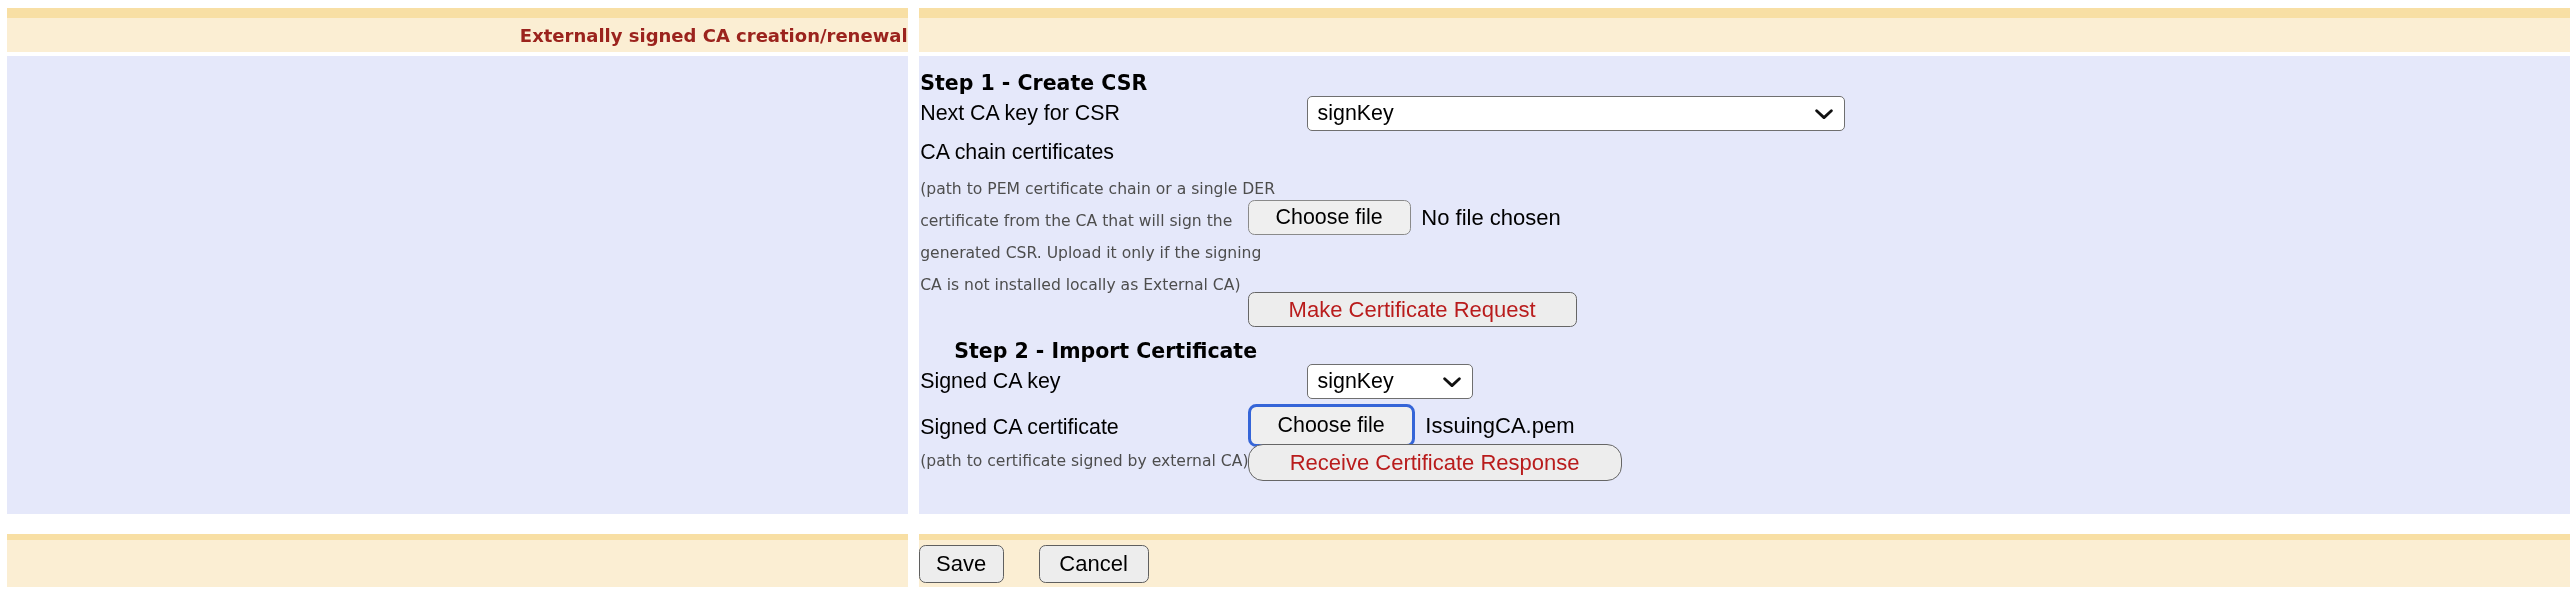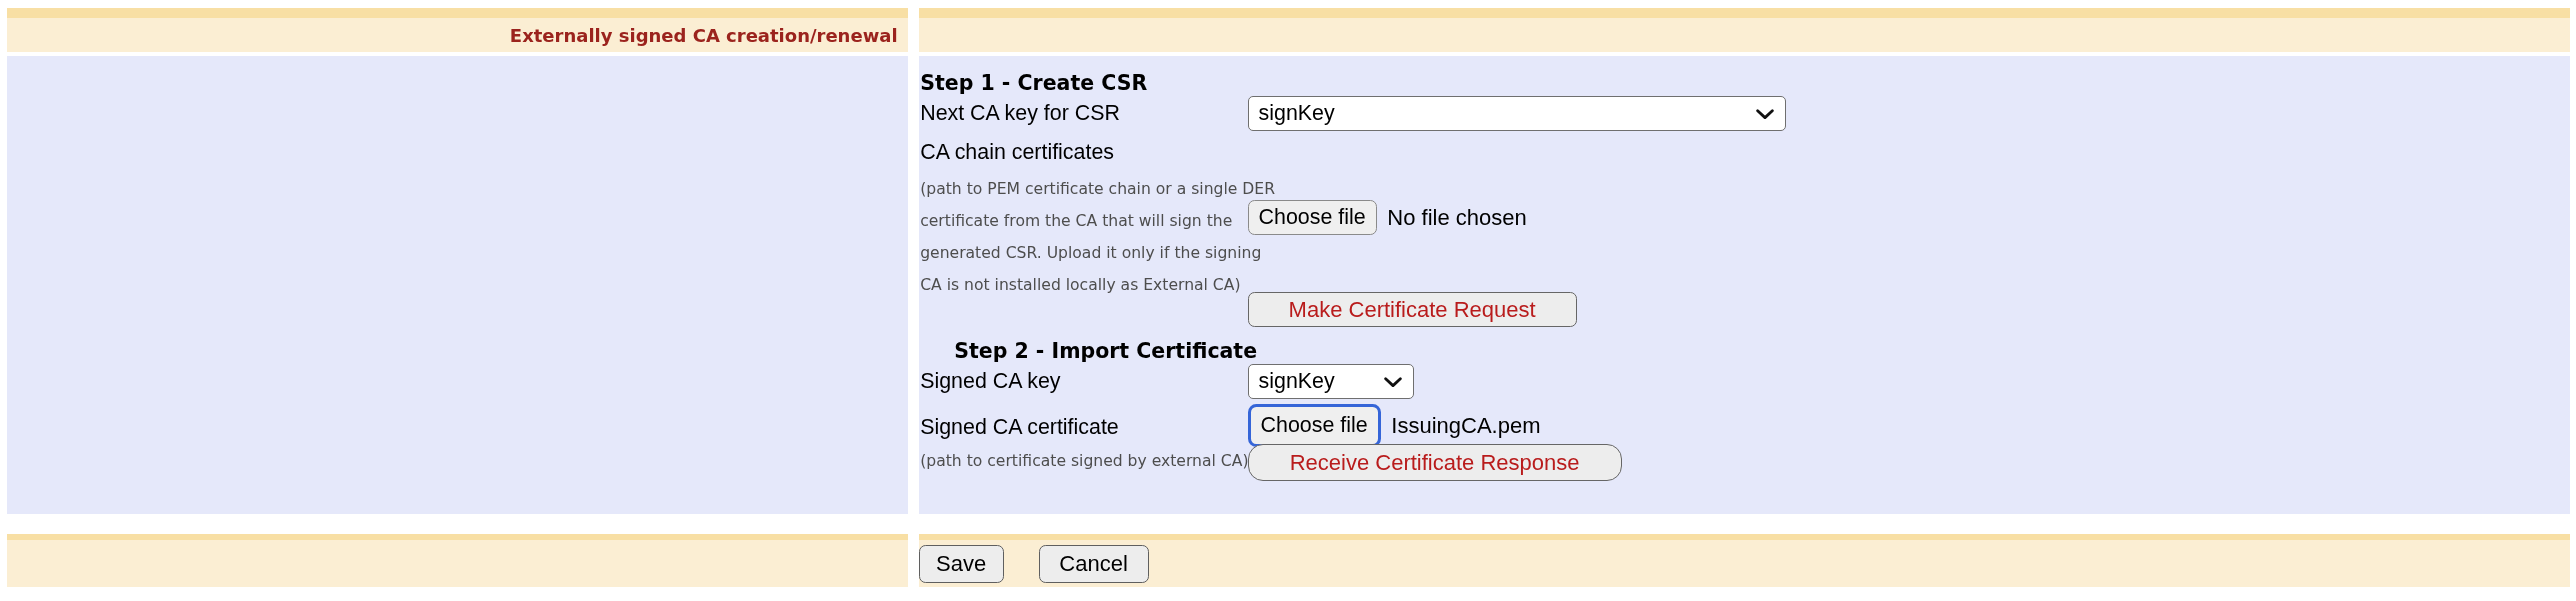--- a/index.html
+++ b/index.html
@@ -15,21 +15,21 @@
   .table-wrap { position: absolute; left: 6.6px; top: 8.2px; width: 2563px; }
   .cell { position: absolute; }
 
   
   .row-header { position: absolute; top: 0; left: 0; width: 2563px; height: 44px; }
   .hdr-cell {
     background: #FBEED3;
     border-top: 10px solid #F8DFA4;
     height: 44px;
   }
-  .hdr-cell.c1 { left: 0; width: 901px; display: flex; align-items: center; justify-content: flex-end; padding-right: 10px; }
+  .hdr-cell.c1 { left: 0; width: 901px; display: flex; align-items: center; justify-content: flex-end; }
   .hdr-cell.c2 { left: 912px; width: 1651px; }
   .page-title {
     font-family: "DejaVu Sans", sans-serif;
     font-weight: bold;
     font-size: 18px;
     color: #9B231D;
     white-space: nowrap;
   }
 
   
@@ -47,21 +47,21 @@
   }
   .h-step1 { top: 15px; }
   .h-step2 { top: 283px; margin-left: 34px; }
 
   .form-row { position: absolute; left: 0; right: 0; display: flex; }
   .row-key1  { top: 40px;  height: 35px; align-items: center; }
   .row-file1 { top: 78px;  align-items: center; }
   .row-key2  { top: 308px; height: 35px; align-items: center; }
   .row-file2 { top: 348px; align-items: flex-start; }
 
-  .flabel { width: 329px; padding-left: 1.6px; font-size: 21.4px; flex: none; }
+  .flabel { width: 388px; padding-left: 1.6px; font-size: 21.4px; flex: none; }
   .label-col { width: 329px; padding-left: 1.6px; flex: none; }
   .label-line { font-size: 21.4px; display: flex; align-items: center; }
   .row-file1 .label-line { height: 36px; }
   .row-file2 .label-line { height: 46px; }
 
   .help-text {
     font-family: "DejaVu Sans", sans-serif;
     font-size: 15.6px;
     color: #4D4D4D;
   }
@@ -87,21 +87,21 @@
   
   .file-control { display: flex; align-items: center; }
   .file-btn {
     height: 35px;
     background: #EFEFEF;
     border: 1.6px solid #8A8A8A;
     border-radius: 6.6px;
     font-size: 21.4px;
     color: #000;
     display: flex; align-items: center; justify-content: center;
-    padding: 0 10px;
+    padding: 0 27px;
     white-space: nowrap;
   }
   .file-btn.focused {
     border: 3.3px solid #3565D8;
     border-radius: 8.2px;
     height: 43px;
   }
   .file-status { font-size: 22px; margin-left: 10.7px; white-space: nowrap; }
 
   

